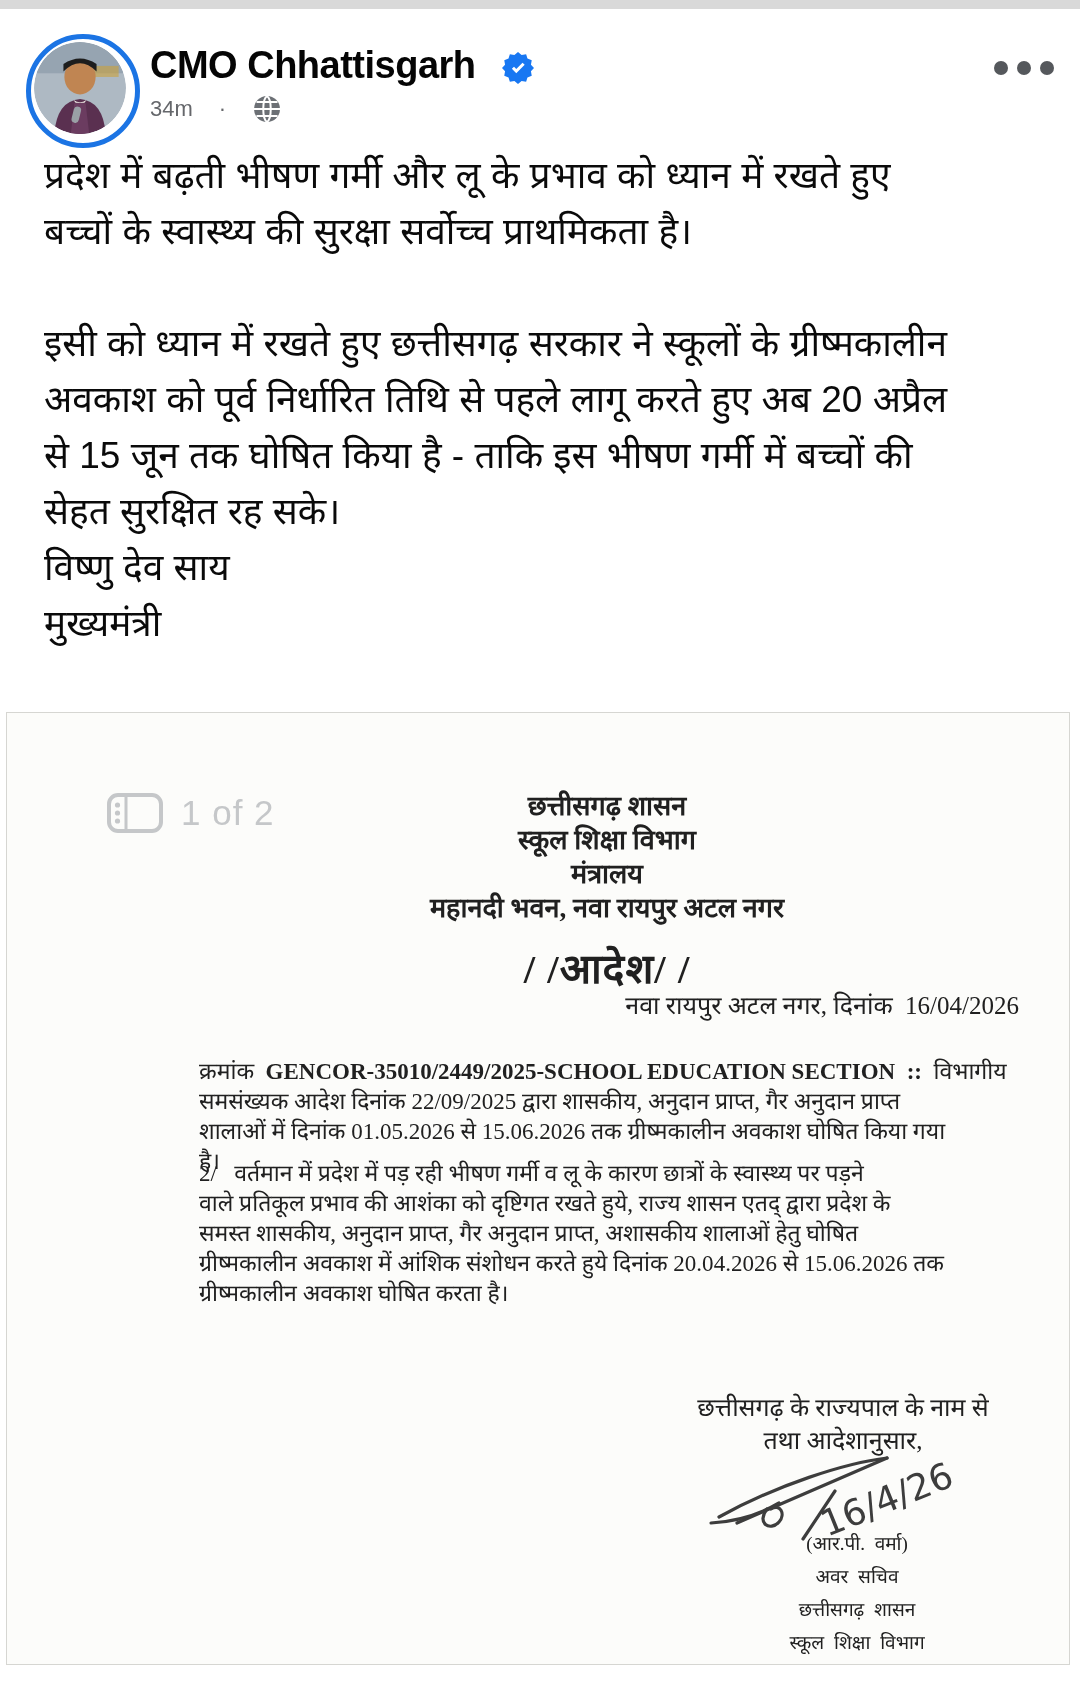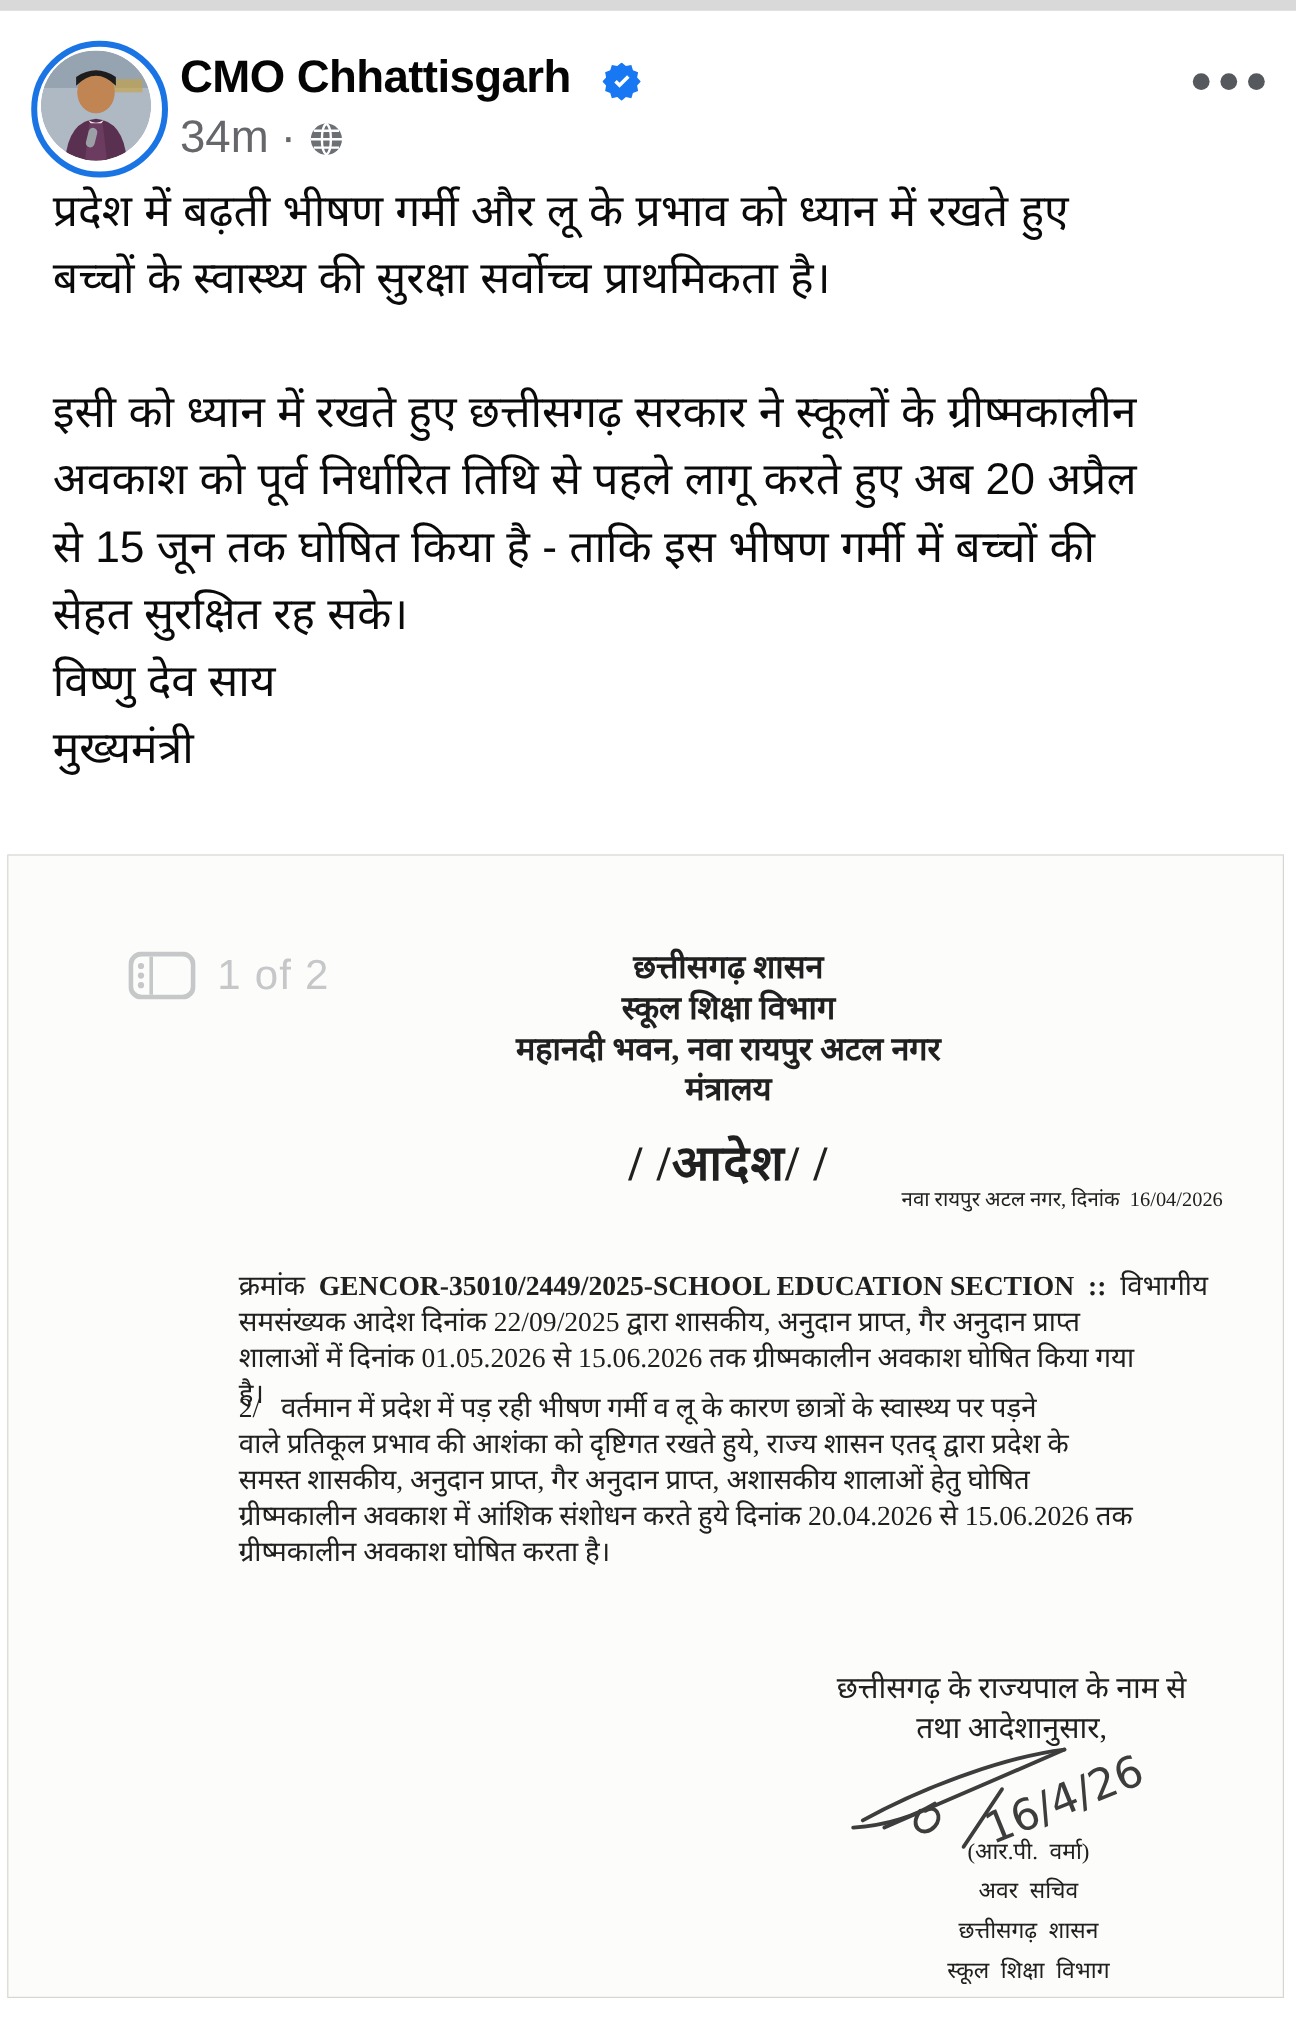--- a/index.html
+++ b/index.html
@@ -7,22 +7,22 @@
         font-family:"Liberation Sans","DejaVu Sans",sans-serif;}
   .top-divider{position:absolute;left:0;top:0;width:1080px;height:9px;background:#d9d9d9;}
 
   
   .avatar-ring{position:absolute;left:26px;top:34px;width:98px;height:98px;border:5px solid #1b74e4;
                border-radius:50%;box-sizing:content-box;padding:3px;background:#fff;cursor:pointer;}
   .avatar{width:92px;height:92px;border-radius:50%;overflow:hidden;display:block;}
   .author-name{position:absolute;left:150px;top:44px;font-size:38px;font-weight:700;color:#050505;
                letter-spacing:-.5px;display:flex;align-items:center;gap:26px;cursor:pointer;}
   .verified{width:32px;height:32px;margin-top:4px;}
-  .post-meta{position:absolute;left:150px;top:94px;display:flex;align-items:center;gap:10px;
-             font-size:38px;color:#65676b;}
+  .post-meta{position:absolute;left:150px;top:94px;display:flex;align-items:center;gap:26px;
+             font-size:22px;color:#65676b;}
   .menu-btn{position:absolute;right:26px;top:48px;width:90px;height:40px;display:flex;align-items:center;
             justify-content:flex-end;gap:9px;cursor:pointer;}
   .dot{width:14px;height:14px;border-radius:50%;background:#55585c;}
 
   
   .post-body{position:absolute;left:33px;top:148px;width:1020px;font-size:37px;line-height:56px;
              color:#0a0a0a;margin-left:11px;}
   .post-body p{margin:0 0 56px 0;}
   .ml{white-space:pre-line;}
 
@@ -31,21 +31,21 @@
        border:1px solid #d6d6d2;box-sizing:border-box;cursor:pointer;
        font-family:"Liberation Serif","DejaVu Serif",serif;color:#202020;}
   .page-badge{position:absolute;left:100px;top:80px;display:flex;align-items:center;gap:18px;
               color:#c5c7c9;}
   .page-badge .label{font-size:35px;font-weight:500;letter-spacing:1px;
                      font-family:"Liberation Sans","DejaVu Sans",sans-serif;}
   .doc-head{position:absolute;left:150px;top:76px;width:900px;text-align:center;font-size:27px;
             line-height:34px;font-weight:600;}
   .order-title{position:absolute;left:150px;top:226px;width:900px;text-align:center;font-size:41px;
                font-weight:700;letter-spacing:1px;}
-  .place-date{position:absolute;left:190px;top:274px;width:822px;text-align:right;font-size:17px;}
+  .place-date{position:absolute;left:190px;top:274px;width:822px;text-align:right;font-size:25px;}
   .doc-para{position:absolute;left:192px;width:824px;font-size:23px;line-height:30px;text-align:left;}
   .p1{top:314px;} .p2{top:446px;} .p3{top:610px;}
   .doc-para b{font-family:"Liberation Serif","DejaVu Serif",serif;font-weight:700;}
   .by-order{position:absolute;left:616px;top:678px;width:440px;text-align:center;font-size:25px;
             line-height:33px;}
   .sig-svg{position:absolute;left:700px;top:738px;}
   .signatory{position:absolute;left:690px;top:814px;width:320px;text-align:center;font-size:19px;
              line-height:33px;word-spacing:5px;}
 </style>
 </head>
@@ -119,22 +119,22 @@
         <circle cx="10.5" cy="12" r="2.6" fill="#c5c7c9"></circle>
         <circle cx="10.5" cy="20" r="2.6" fill="#c5c7c9"></circle>
         <circle cx="10.5" cy="28" r="2.6" fill="#c5c7c9"></circle>
       </svg>
       <span class="label">1 of 2</span>
     </div>
 
     <div class="doc-head">
       <div>छत्तीसगढ़ शासन</div>
       <div>स्कूल शिक्षा विभाग</div>
+      <div>मंत्रालय</div>
       <div>महानदी भवन, नवा रायपुर अटल नगर</div>
-      <div>मंत्रालय</div>
     </div>
 
     <div class="order-title">/ /आदेश/ /</div>
 
     <div class="place-date">नवा रायपुर अटल नगर, दिनांक&nbsp;&nbsp;16/04/2026</div>
 
     <div class="doc-para p1 ml">
       <span>क्रमांक</span>&nbsp;&nbsp;<b>GENCOR-35010/2449/2025-SCHOOL EDUCATION SECTION&nbsp;&nbsp;::</b>&nbsp;&nbsp;<span class="ml">विभागीय
 समसंख्यक आदेश दिनांक 22/09/2025 द्वारा शासकीय, अनुदान प्राप्त, गैर अनुदान प्राप्त
 शालाओं में दिनांक 01.05.2026 से 15.06.2026 तक ग्रीष्मकालीन अवकाश घोषित किया गया

